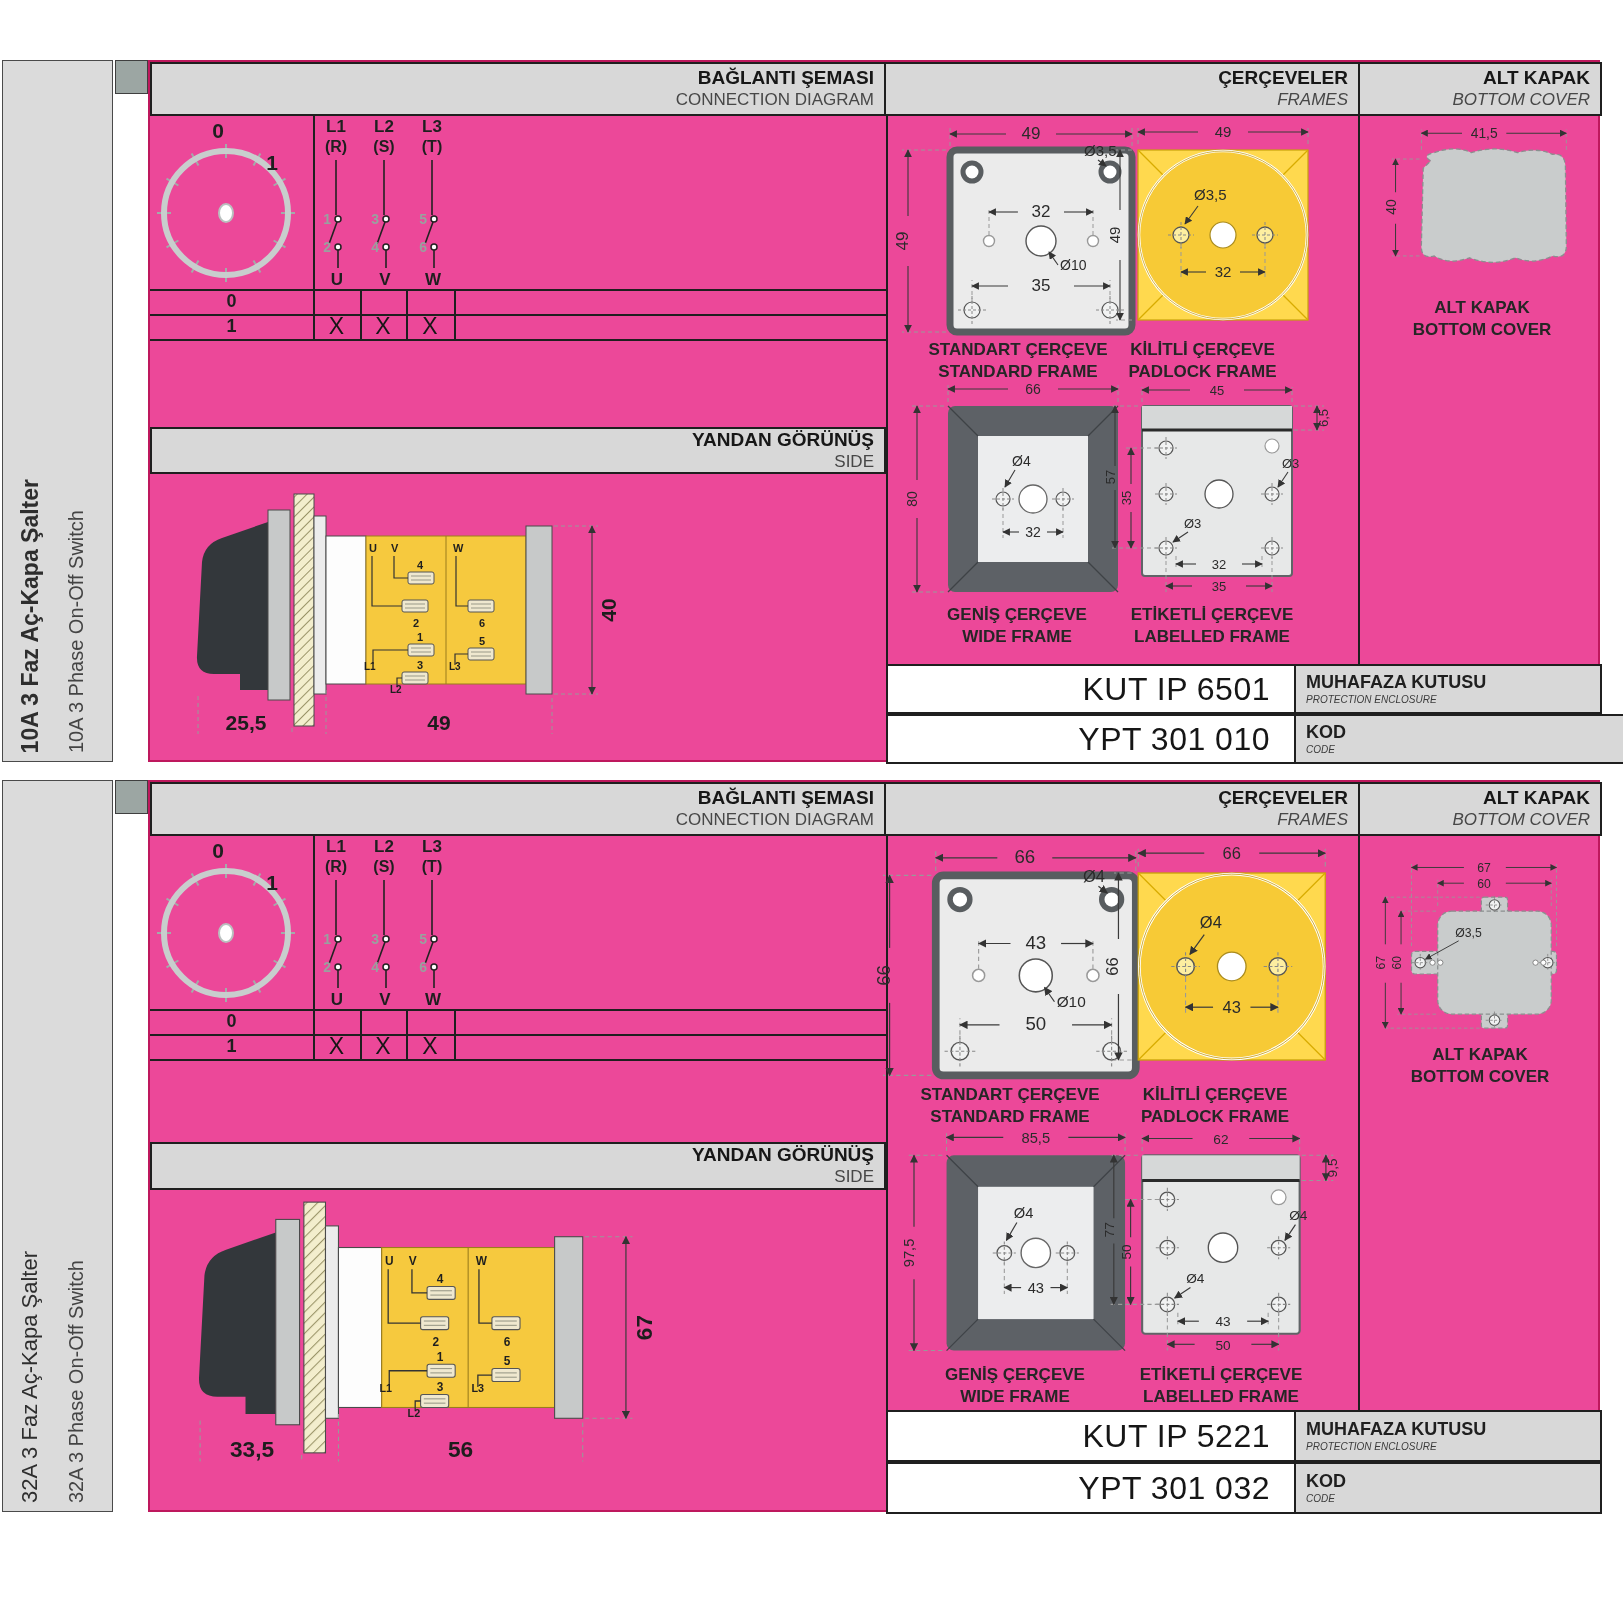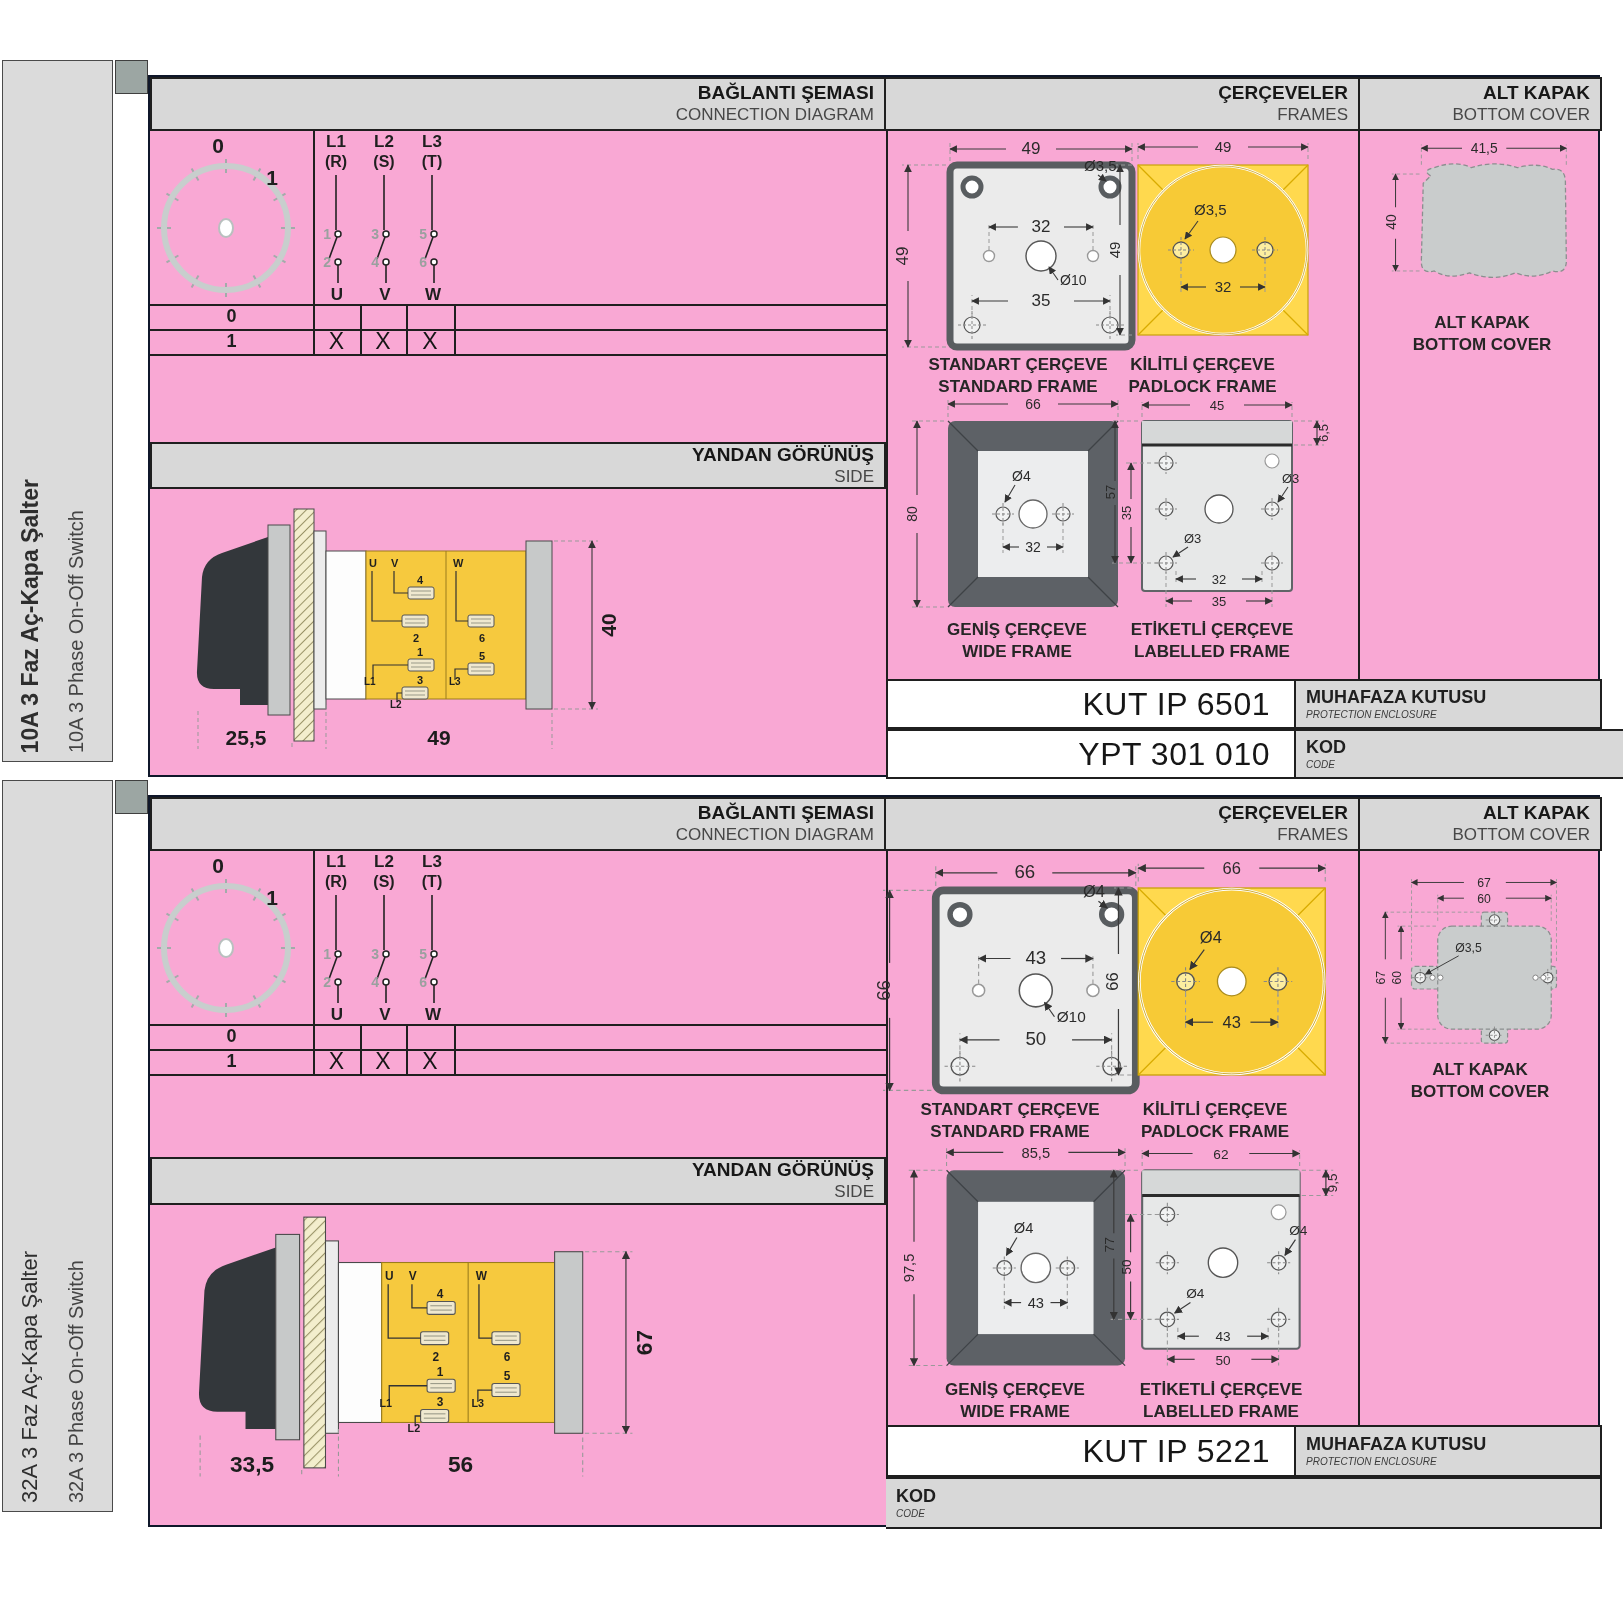--- a/index.html
+++ b/index.html
@@ -5,25 +5,25 @@
 *{margin:0;padding:0;box-sizing:border-box}
 html,body{width:1623px;height:1623px;background:#fff}
 body{position:relative;font-family:"Liberation Sans",sans-serif;color:#1f1f1f}
 .block{position:absolute;left:0;width:1623px}
 .sidebar{position:absolute;left:2px;top:0;width:111px;background:#dbdbdb;border:1px solid #4a4a4a}
 .vlabel{position:absolute;writing-mode:vertical-rl;transform:rotate(180deg);white-space:nowrap;color:#2e2e2e}
 .vlabel.tr1{left:14px;bottom:8px;font-size:23px;font-weight:bold}
 .vlabel.tr2{left:14px;bottom:8px;font-size:22px}
 .vlabel.en{left:62px;bottom:8px;font-size:20px;color:#444}
 .corner-sq{position:absolute;left:115px;top:0;width:33px;height:34px;background:#9ca6a3;border:1px solid #3f3f3f}
-.main{position:absolute;left:148px;top:15px;width:1452px;background:#f9a8d4;border:2px solid #0f172a}
+.main{position:absolute;left:148px;top:0;width:1452px;background:#ec4899;border:2px solid #be185d}
 .hcell{position:absolute;background:#d8d8d8;border:2px solid #1f1f1f;display:flex;flex-direction:column;justify-content:center;align-items:flex-end;padding:2px 10px;line-height:1.2}
 .hcell .tr{font-weight:bold;font-size:19px;color:#171717}
 .hcell .en{font-size:17px;color:#474747}
-.it{}
+.it{font-style:italic}
 .hline{position:absolute;height:2px;background:#1f1f1f}
 .vline{position:absolute;width:2px;background:#1f1f1f}
 .cellc{position:absolute;display:flex;align-items:center;justify-content:center}
 .poslbl{font-size:18px;font-weight:bold}
 .xmark{font-size:23px;color:#161616}
 .caption{position:absolute;text-align:center;font-weight:bold;font-size:17px;line-height:1.3;color:#262626}
 .coderow{position:absolute;display:flex}
 .codeval{border:2px solid #1f1f1f;background:#fff;display:flex;align-items:center;justify-content:flex-end;padding-right:24px;font-size:32px;letter-spacing:.5px;color:#161616}
 .codelbl{flex:1;border:2px solid #1f1f1f;border-left:none;background:#d8d8d8;display:flex;flex-direction:column;justify-content:center;padding:2px 10px;line-height:1.2}
 .codelbl .tr{font-weight:bold;font-size:18px}
@@ -795,19 +795,20 @@
     </div>
 
     <div class="coderow" style="left:736px;top:628px;width:716px;height:52px">
       <div class="codeval" style="width:410px">KUT IP 5221</div>
       <div class="codelbl">
         <div class="tr">MUHAFAZA KUTUSU</div>
         <div class="en">PROTECTION ENCLOSURE</div>
       </div>
     </div>
     <div class="coderow" style="left:736px;top:680px;width:716px;height:52px">
+      <div class="codeval" style="width:410px">YPT 301 032</div>
       <div class="codelbl">
         <div class="tr">KOD</div>
         <div class="en">CODE</div>
       </div>
     </div>
   </div>
 </div>
 
 </body></html>

